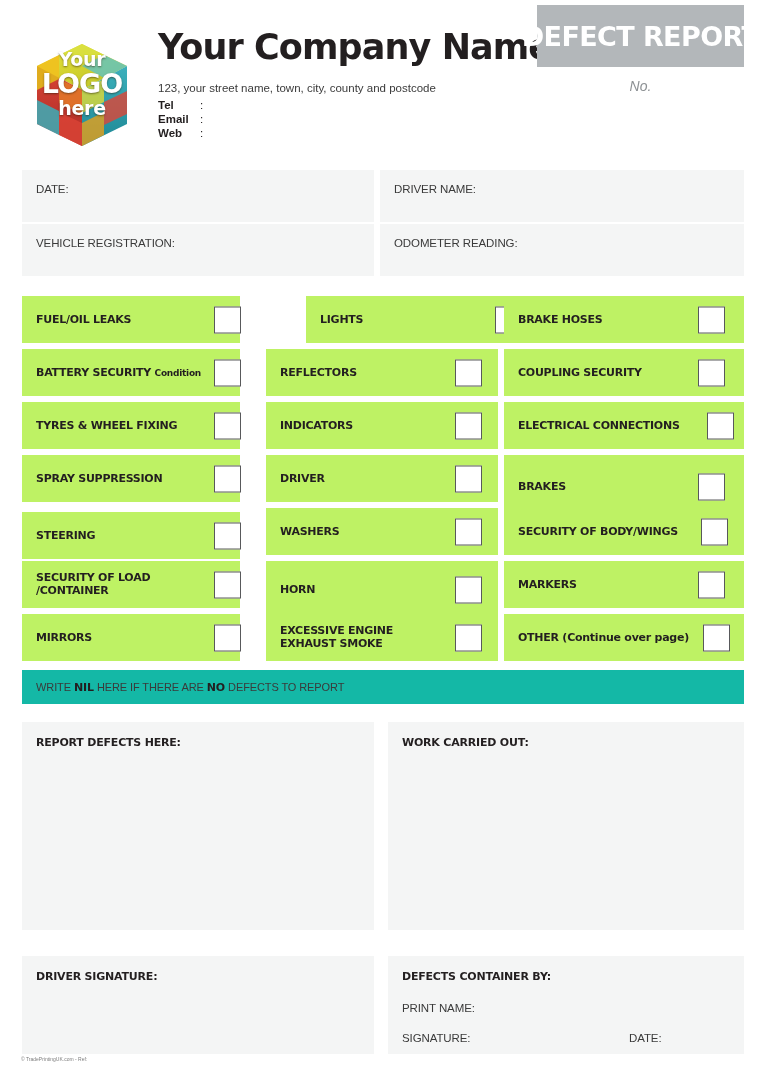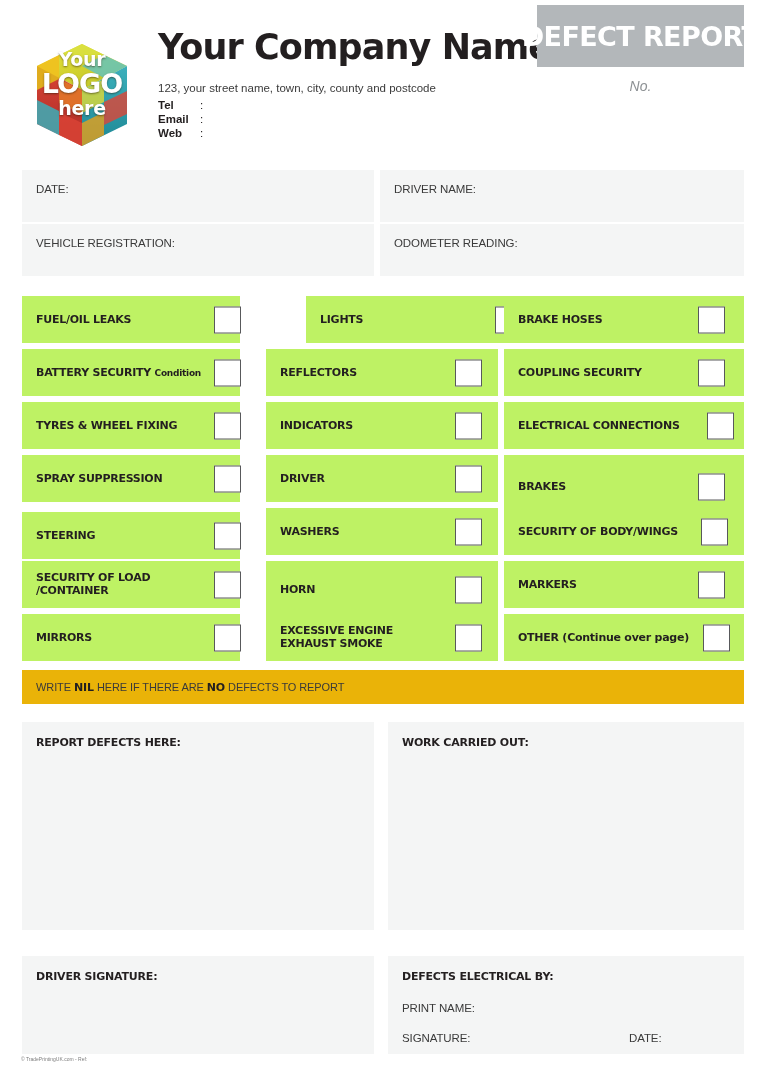--- a/index.html
+++ b/index.html
@@ -156,21 +156,21 @@
     width: 27px; height: 27px;
     background: #ffffff;
     border: 1.5px solid #58595b;
     box-sizing: border-box;
   }
 
   .nil-bar {
     position: absolute;
     left: 22px; top: 670px;
     width: 722px; height: 34px;
-    background: #eab308;
+    background: #14b8a6;
   }
   .nil-text {
     position: absolute;
     left: 14px; top: 11px;
     font-size: 11px;
     letter-spacing: -0.1px;
     color: #3a3a3a;
     white-space: nowrap;
   }
   .nil-text b { font-family: "DejaVu Sans", sans-serif; color: #231f20; }
@@ -395,19 +395,19 @@
   <span class="panel-title">REPORT DEFECTS HERE:</span>
 </div>
 <div class="panel" style="left:388px; top:722px; width:356px; height:208px;">
   <span class="panel-title">WORK CARRIED OUT:</span>
 </div>
 
 <div class="panel" style="left:22px; top:956px; width:352px; height:98px;">
   <span class="panel-title">DRIVER SIGNATURE:</span>
 </div>
 <div class="panel" style="left:388px; top:956px; width:356px; height:98px;">
-  <span class="panel-title">DEFECTS ELECTRICAL BY:</span>
+  <span class="panel-title">DEFECTS CONTAINER BY:</span>
   <span class="panel-sub" style="top:46px;">PRINT NAME:</span>
   <span class="panel-sub" style="top:76px;">SIGNATURE:</span>
   <span class="panel-sub" style="left:241px; top:76px;">DATE:</span>
 </div>
 
 <div class="footer-credit">© TradePrintingUK.com - Ref:</div>
 
 </body></html>

